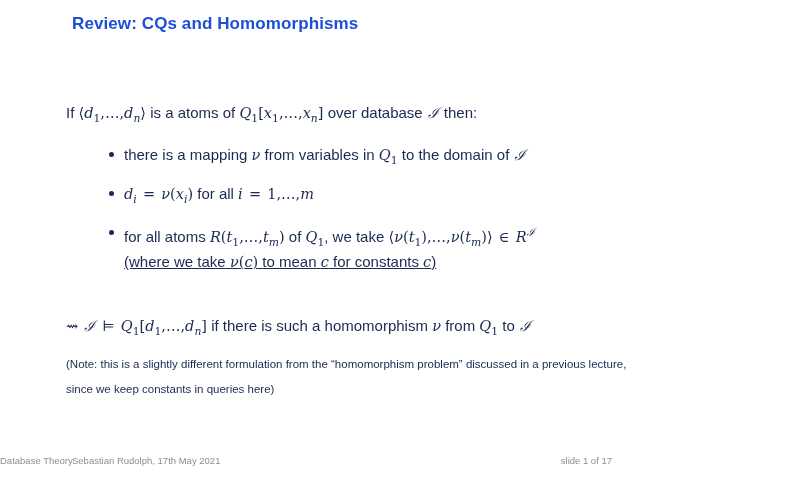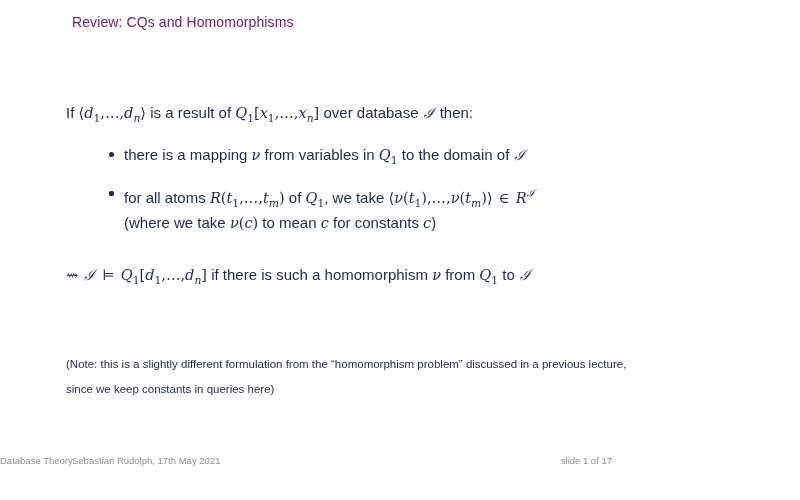--- a/index.html
+++ b/index.html
@@ -18,23 +18,23 @@
     width: 800px;
     height: 500px;
     background: #ffffff;
   }
 
   
   .slide-title {
     position: absolute;
     left: 72px;
     top: 14px;
-    font-size: 14px;
-    color: #701a75;
-    font-weight: 400;
+    font-size: 17px;
+    color: #1d4ed8;
+    font-weight: 700;
     letter-spacing: 0.1px;
     white-space: nowrap;
   }
 
   
   .body-area {
     position: absolute;
     left: 66px;
     top: 103px;
     width: 680px;
@@ -68,26 +68,27 @@
     height: 5px;
     border-radius: 50%;
     background: #1b2a52;
   }
   .bullet-line {
     white-space: nowrap;
   }
   .bullet-sub {
     white-space: nowrap;
     margin-top: 2px;
+    text-decoration: underline;
   }
 
   .conclusion {
-    margin-top: 32px;
+    margin-top: 40px;
     font-size: 15px;
-    line-height: 20px;
+    line-height: 28px;
     color: #1b2a52;
     white-space: nowrap;
   }
   .squig {
     font-size: 16px;
     padding-right: 5px;
   }
 
   
   .note {
@@ -171,21 +172,21 @@
 
 <div class="slide">
 
   <div class="slide-title">Review: CQs and Homomorphisms</div>
 
   <div class="body-area">
 
     <div class="lead-line">
       <span>If</span>
       <span class="mu">⟨</span><span class="m">d</span><sub class="msu">1</sub><span class="mu">,…,</span><span class="m">d</span><sub class="ms">n</sub><span class="mu">⟩</span>
-      <span>is a result of</span>
+      <span>is a atoms of</span>
       <span class="m">Q</span><sub class="msu">1</sub><span class="mu">[</span><span class="m">x</span><sub class="msu">1</sub><span class="mu">,…,</span><span class="m">x</span><sub class="ms">n</sub><span class="mu">]</span>
       <span>over database</span>
       <span class="cal">ℐ</span>
       <span>then:</span>
     </div>
 
     <ul class="bullet-list">
 
       <li class="bullet-item">
         <span class="dot"></span>
@@ -194,20 +195,29 @@
           <span class="m">ν</span>
           <span>from variables in</span>
           <span class="m">Q</span><sub class="msu">1</sub>
           <span>to the domain of</span>
           <span class="cal">ℐ</span>
         </span>
       </li>
 
       <li class="bullet-item">
         <span class="dot"></span>
+        <span class="bullet-line">
+          <span class="m">d</span><sub class="ms">i</sub>
+          <span class="op">=</span>
+          <span class="m">ν</span><span class="mu">(</span><span class="m">x</span><sub class="ms">i</sub><span class="mu">)</span>
+          <span>for all</span>
+          <span class="m">i</span>
+          <span class="op">=</span>
+          <span class="mu">1</span><span class="mu">,…,</span><span class="m">m</span>
+        </span>
       </li>
 
       <li class="bullet-item">
         <span class="dot"></span>
         <span class="bullet-line">
           <span>for all atoms</span>
           <span class="m">R</span><span class="mu">(</span><span class="m">t</span><sub class="msu">1</sub><span class="mu">,…,</span><span class="m">t</span><sub class="ms">m</sub><span class="mu">)</span>
           <span>of</span>
           <span class="m">Q</span><sub class="msu">1</sub><span>, we take</span>
           <span class="mu">⟨</span><span class="m">ν</span><span class="mu">(</span><span class="m">t</span><sub class="msu">1</sub><span class="mu">)</span><span class="mu">,…,</span><span class="m">ν</span><span class="mu">(</span><span class="m">t</span><sub class="ms">m</sub><span class="mu">)</span><span class="mu">⟩</span>

